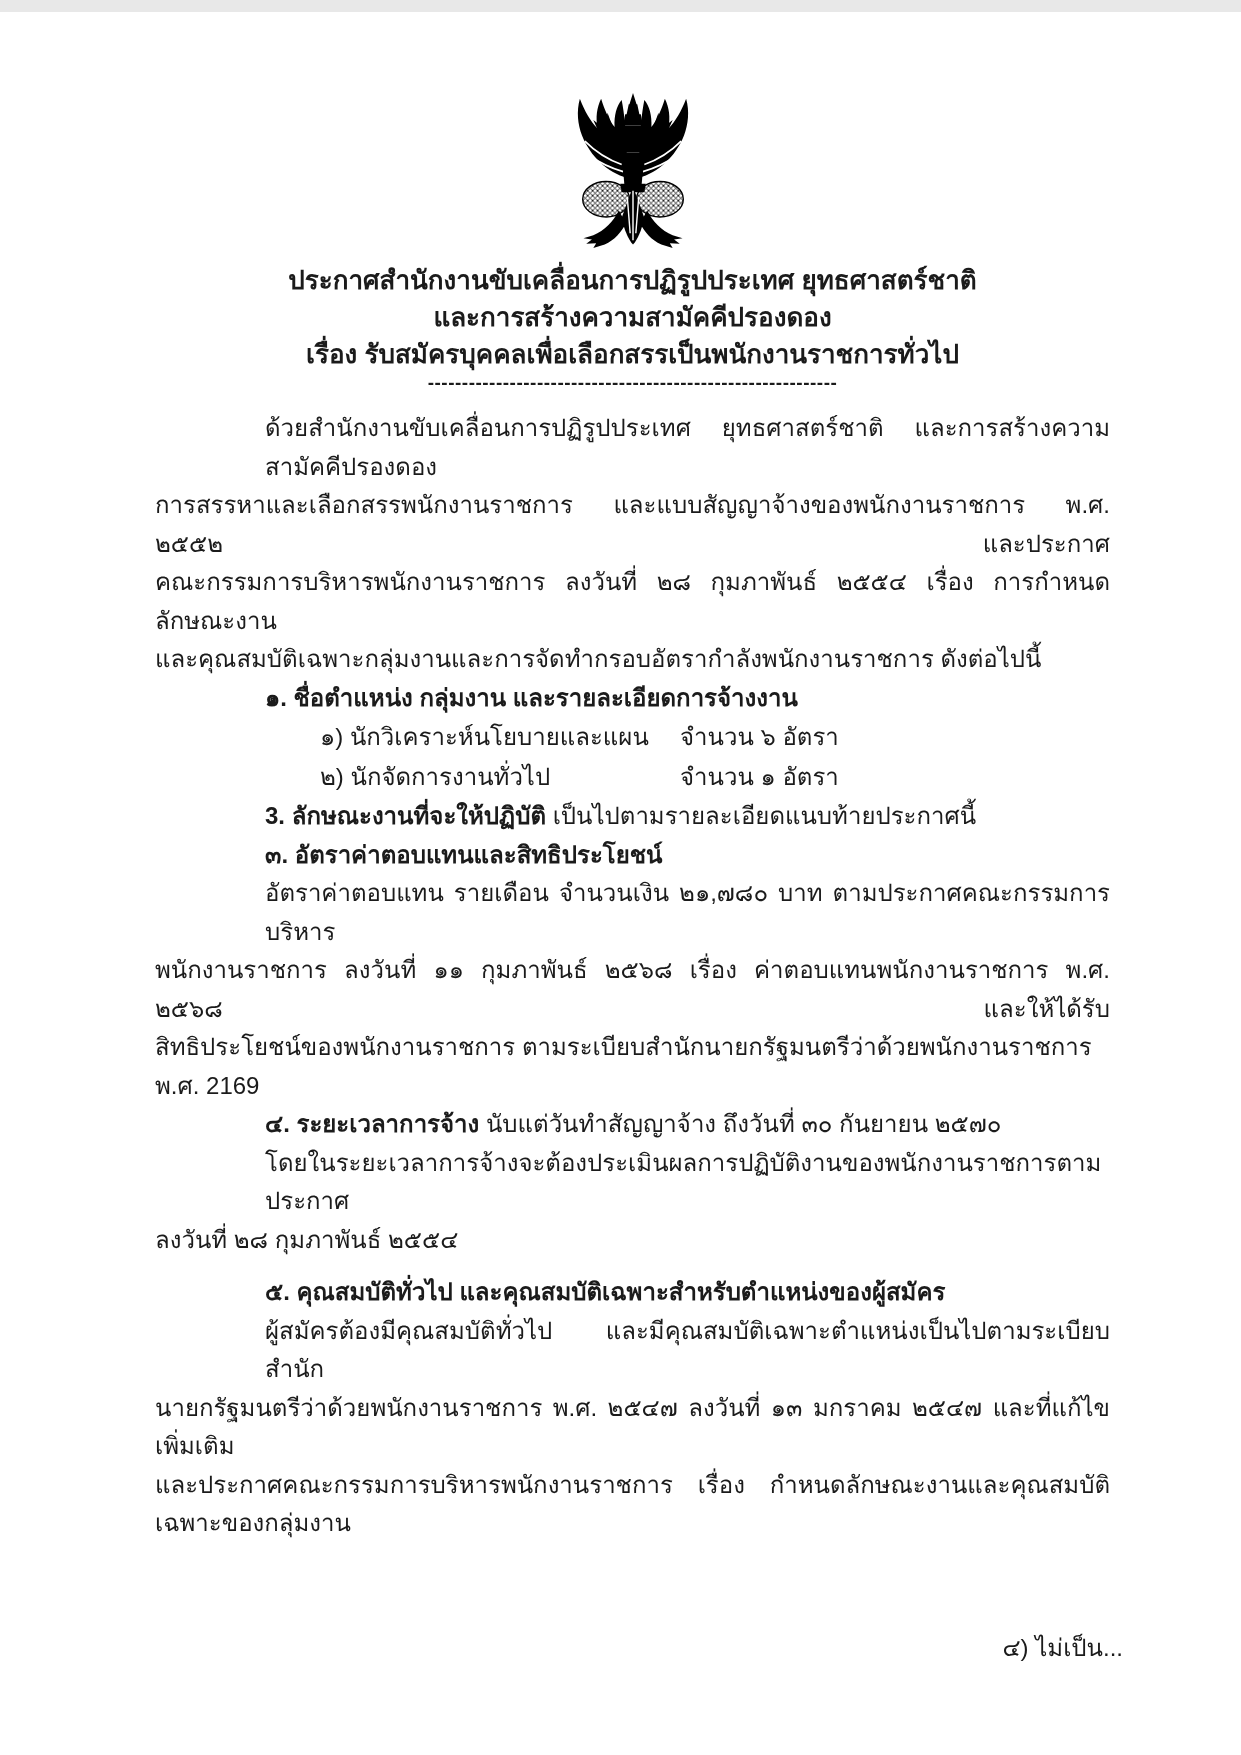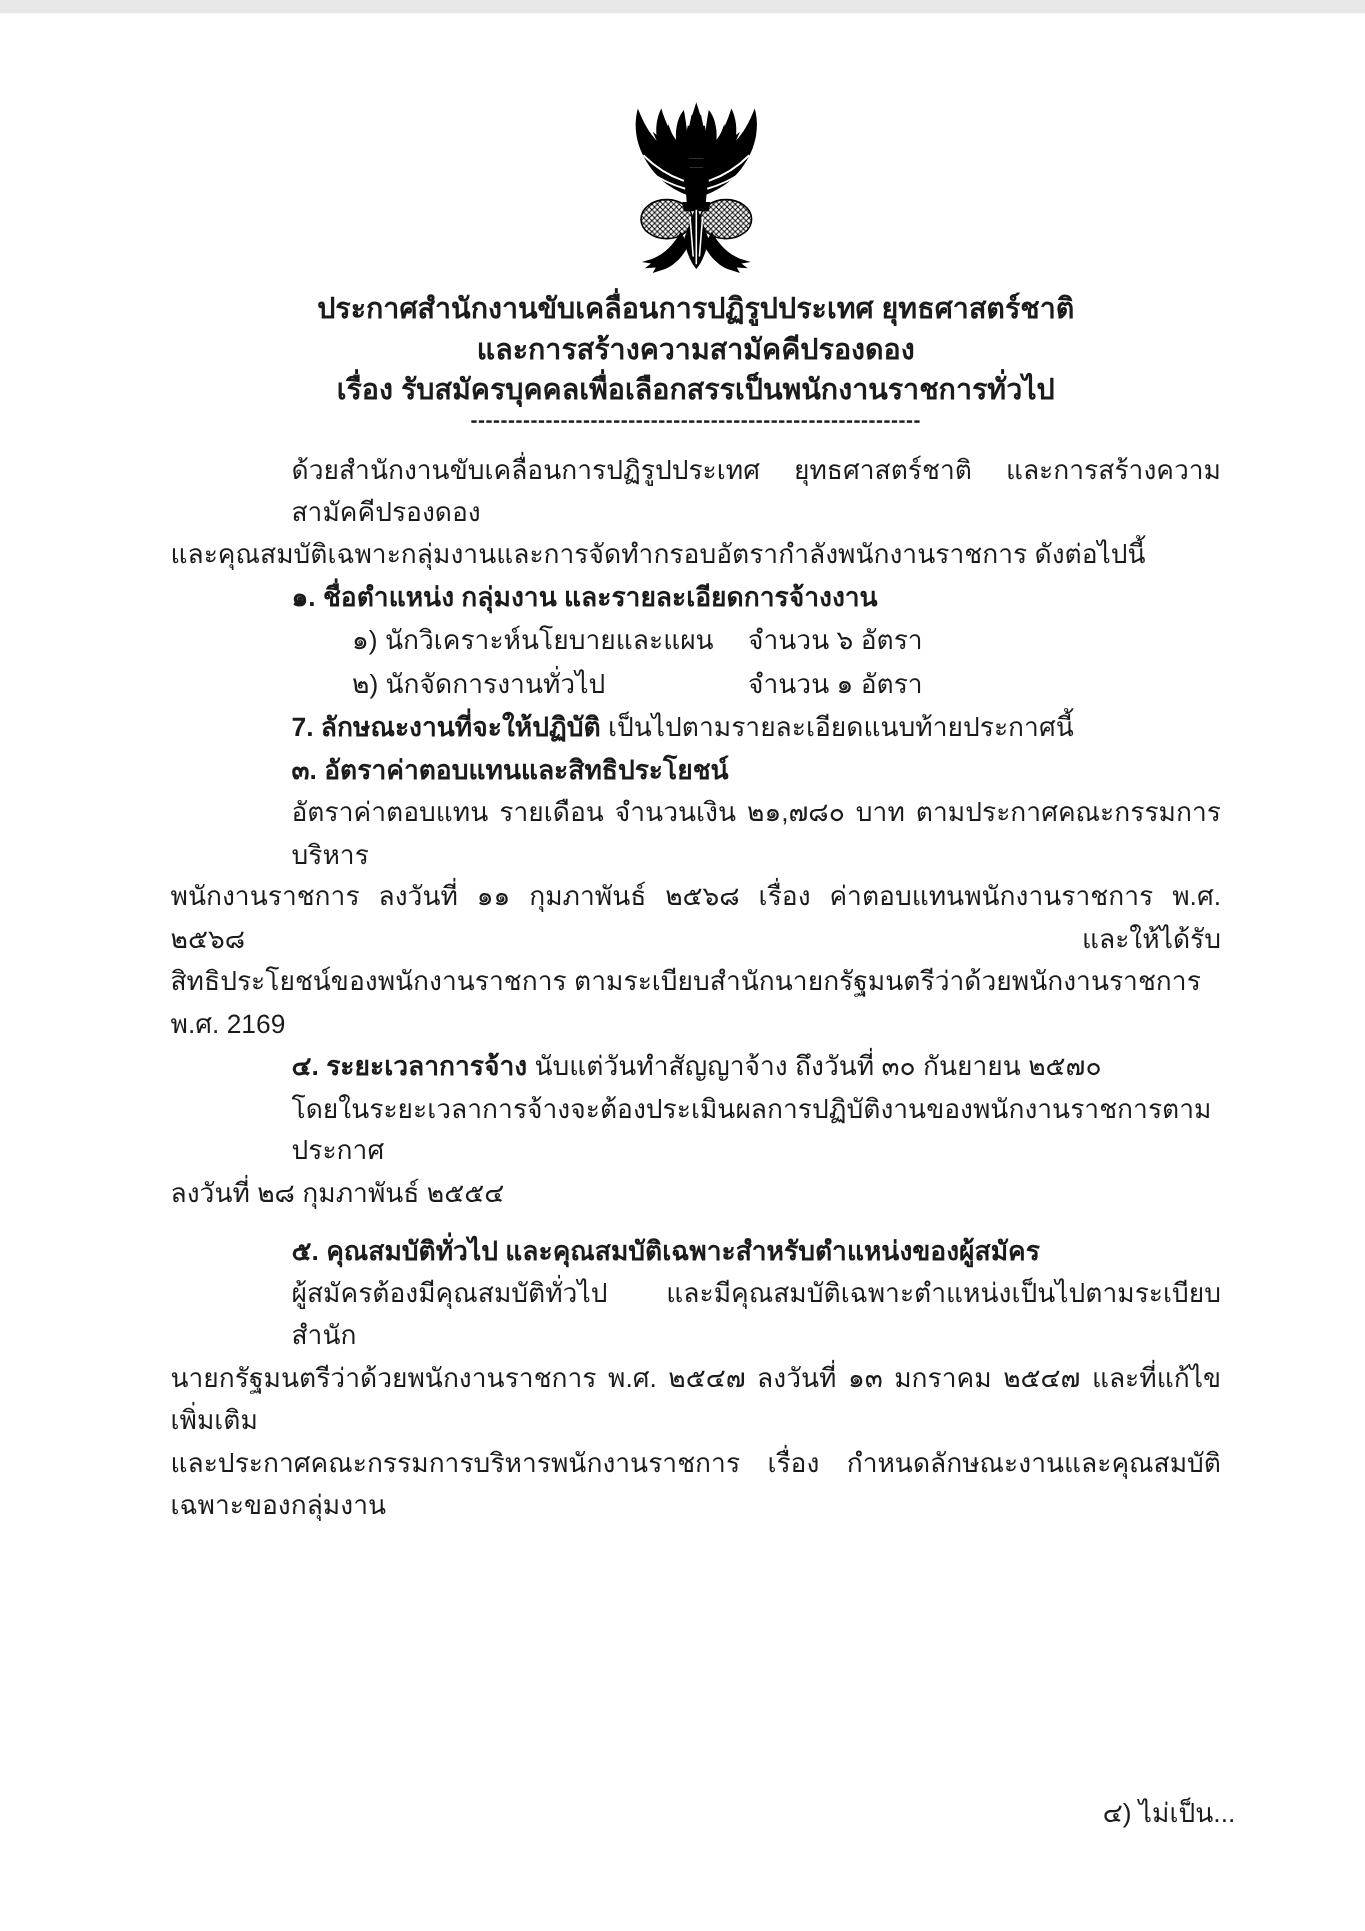--- a/index.html
+++ b/index.html
@@ -100,35 +100,37 @@
 
   <div class="doc-header">
     <div>ประกาศสำนักงานขับเคลื่อนการปฏิรูปประเทศ ยุทธศาสตร์ชาติ</div>
     <div>และการสร้างความสามัคคีปรองดอง</div>
     <div>เรื่อง  รับสมัครบุคคลเพื่อเลือกสรรเป็นพนักงานราชการทั่วไป</div>
   </div>
   <div class="divider-line">------------------------------------------------------------</div>
 
   <div class="body-text para intro">
     <div class="line first just">ด้วยสำนักงานขับเคลื่อนการปฏิรูปประเทศ ยุทธศาสตร์ชาติ และการสร้างความสามัคคีปรองดอง</div>
+    <div class="line just">การสรรหาและเลือกสรรพนักงานราชการ และแบบสัญญาจ้างของพนักงานราชการ พ.ศ. ๒๕๕๒ และประกาศ</div>
+    <div class="line just">คณะกรรมการบริหารพนักงานราชการ ลงวันที่ ๒๘ กุมภาพันธ์ ๒๕๕๔ เรื่อง การกำหนดลักษณะงาน</div>
     <div class="line">และคุณสมบัติเฉพาะกลุ่มงานและการจัดทำกรอบอัตรากำลังพนักงานราชการ ดังต่อไปนี้</div>
   </div>
 
   <div class="body-text sec-heading">๑. ชื่อตำแหน่ง กลุ่มงาน และรายละเอียดการจ้างงาน</div>
   <div class="body-text pos-item">
     <span class="pos-name">๑) นักวิเคราะห์นโยบายและแผน</span>
     <span class="pos-count">จำนวน ๖ อัตรา</span>
   </div>
   <div class="body-text pos-item">
     <span class="pos-name">๒) นักจัดการงานทั่วไป</span>
     <span class="pos-count">จำนวน ๑ อัตรา</span>
   </div>
 
   <div class="body-text sec-line">
-    <span class="lead">7. ลักษณะงานที่จะให้ปฏิบัติ</span><span> เป็นไปตามรายละเอียดแนบท้ายประกาศนี้</span>
+    <span class="lead">3. ลักษณะงานที่จะให้ปฏิบัติ</span><span> เป็นไปตามรายละเอียดแนบท้ายประกาศนี้</span>
   </div>
 
   <div class="body-text sec-heading">๓. อัตราค่าตอบแทนและสิทธิประโยชน์</div>
   <div class="body-text para">
     <div class="line first just">อัตราค่าตอบแทน รายเดือน จำนวนเงิน ๒๑,๗๘๐ บาท ตามประกาศคณะกรรมการบริหาร</div>
     <div class="line just">พนักงานราชการ ลงวันที่ ๑๑ กุมภาพันธ์ ๒๕๖๘ เรื่อง ค่าตอบแทนพนักงานราชการ พ.ศ. ๒๕๖๘ และให้ได้รับ</div>
     <div class="line">สิทธิประโยชน์ของพนักงานราชการ ตามระเบียบสำนักนายกรัฐมนตรีว่าด้วยพนักงานราชการ พ.ศ. 2169</div>
   </div>
 
   <div class="body-text sec-line">

